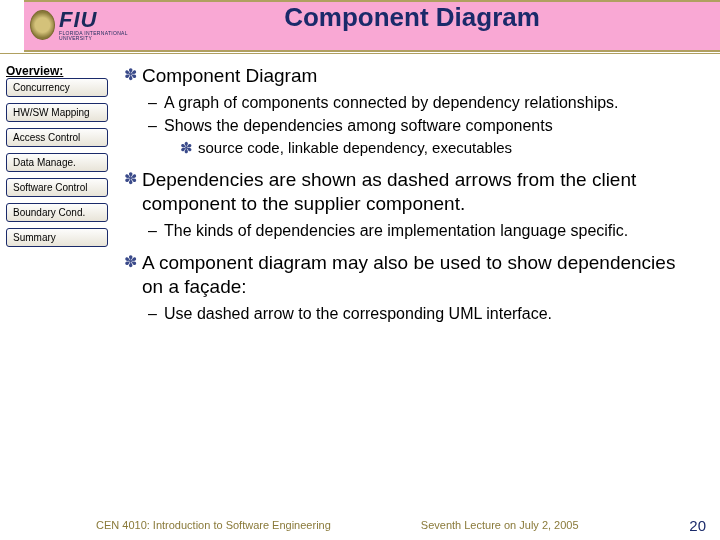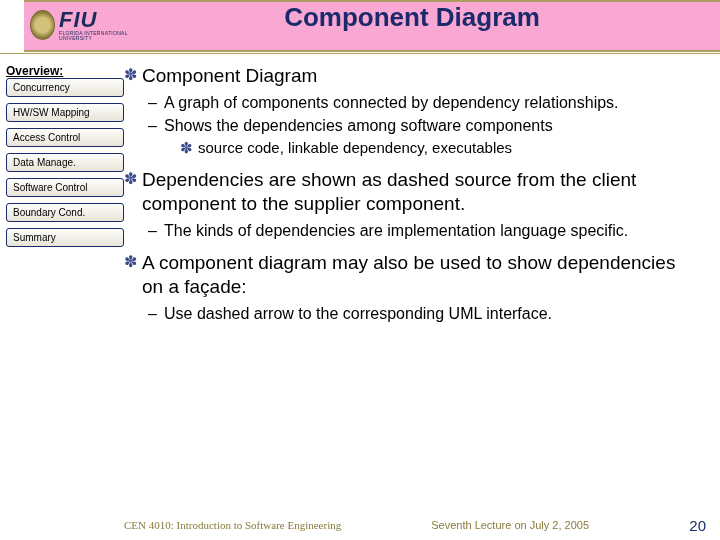--- a/index.html
+++ b/index.html
@@ -62,21 +62,21 @@
     padding: 10px 6px 0 6px;
   }
   .overview-label {
     font-size: 12px;
     font-weight: bold;
     text-decoration: underline;
     color: #000;
   }
   .nav-btn {
     display: block;
-    width: 118px;
+    width: 102px;
     font-size: 10px;
     color: #000;
     background: linear-gradient(#fdfdfc, #e8e4d8);
     border: 1px solid #1a2a6a;
     border-radius: 3px;
     padding: 3px 6px;
     margin-bottom: 6px;
     text-align: left;
     cursor: pointer;
   }
@@ -95,21 +95,21 @@
   .b3 .mk { width:18px; color:#3a4a8a; }
   .footer {
     position: absolute;
     bottom: 6px; left: 0; right: 0;
     height: 18px;
     display: flex;
     align-items: center;
     font-size: 11px;
     padding: 0 14px;
   }
-  .footer .course { color:#8a7a3a; flex:0 0 auto; margin-left:110px;font-family:Liberation Serif, serif; }
+  .footer .course { color:#8a7a3a; flex:0 0 auto; margin-left:82px; }
   .footer .lecture { color:#8a7a3a; flex:0 0 auto; margin-left:90px; }
   .footer .pagenum { color:#1a2a6a; font-size:15px; margin-left:auto; }
 </style>
 </head>
 <body>
 
 <div class="header">
   <div class="logo">
     <div class="seal"></div>
     <div class="fiu-text">
@@ -146,21 +146,21 @@
       <div class="mk">–</div>
       <div class="tx">Shows the dependencies among software components</div>
     </div>
     <div class="b3">
       <div class="mk">✽</div>
       <div class="tx">source code, linkable dependency, executables</div>
     </div>
 
     <div class="b1" style="margin-top:10px">
       <div class="mk">✽</div>
-      <div class="tx">Dependencies are shown as dashed source from the client component to the supplier component.</div>
+      <div class="tx">Dependencies are shown as dashed arrows from the client component to the supplier component.</div>
     </div>
     <div class="b2">
       <div class="mk">–</div>
       <div class="tx">The kinds of dependencies are implementation language specific.</div>
     </div>
 
     <div class="b1" style="margin-top:10px">
       <div class="mk">✽</div>
       <div class="tx">A component diagram may also be used to show dependencies on a façade:</div>
     </div>

